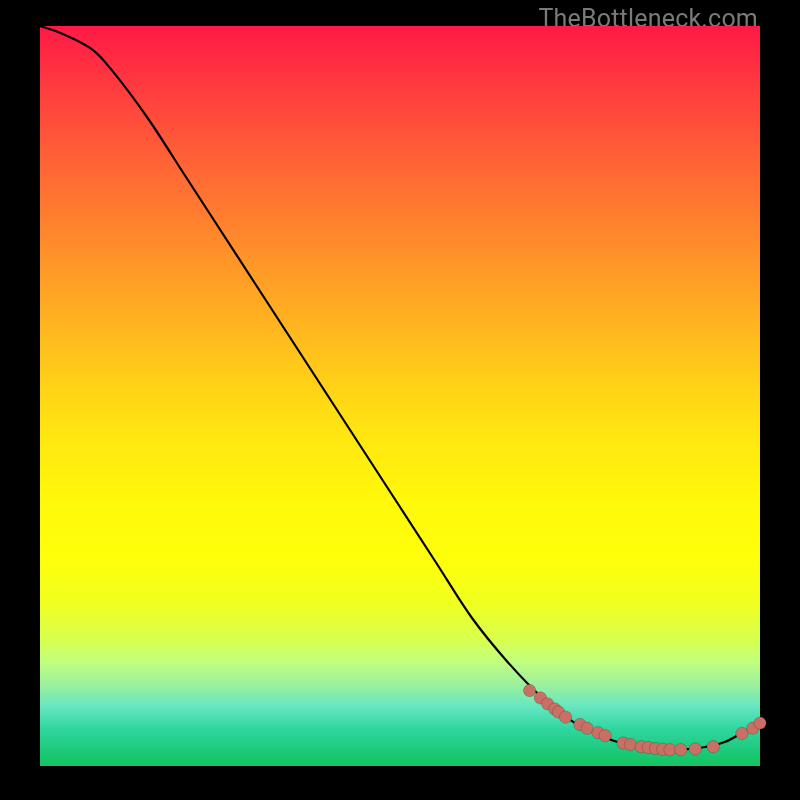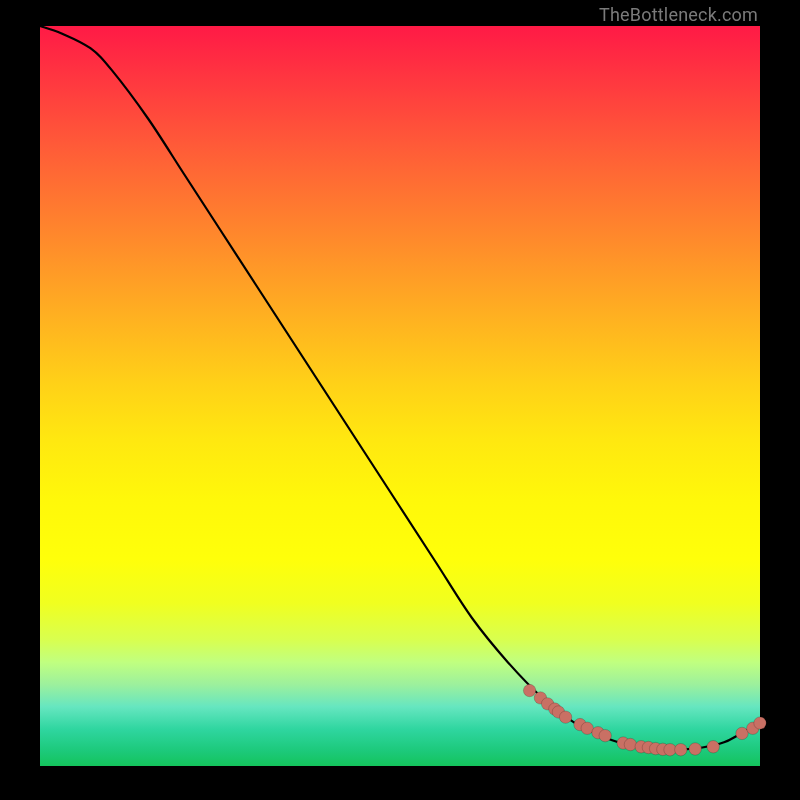--- a/index.html
+++ b/index.html
@@ -43,21 +43,21 @@
       #2fd6a0 95%,
       #1cc97a 98%,
       #14c45c 100%
     );
   }
   .watermark {
     position: absolute;
     top: 4px;
     right: 42px;
     color: #7a7a7a;
-    font-size: 18px;
+    font-size: 25px;
     letter-spacing: 0.2px;
     user-select: none;
   }
   svg.overlay {
     position: absolute;
     left: 0;
     top: 0;
     width: 720px;
     height: 740px;
     overflow: visible;

